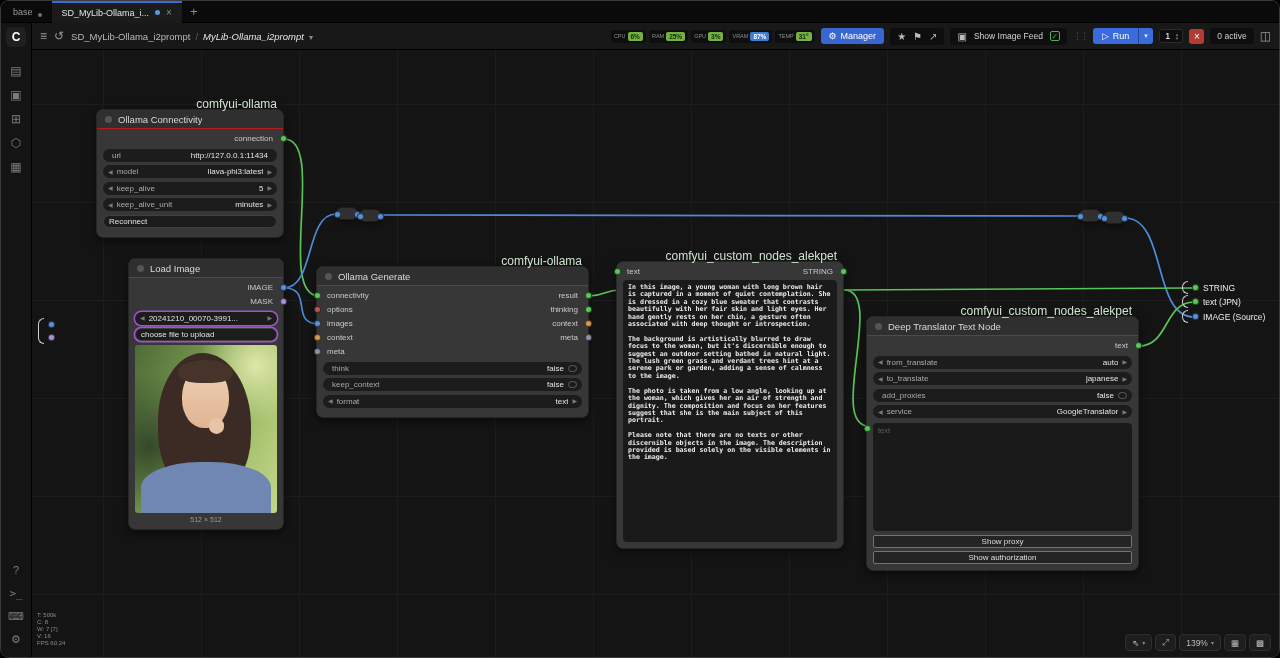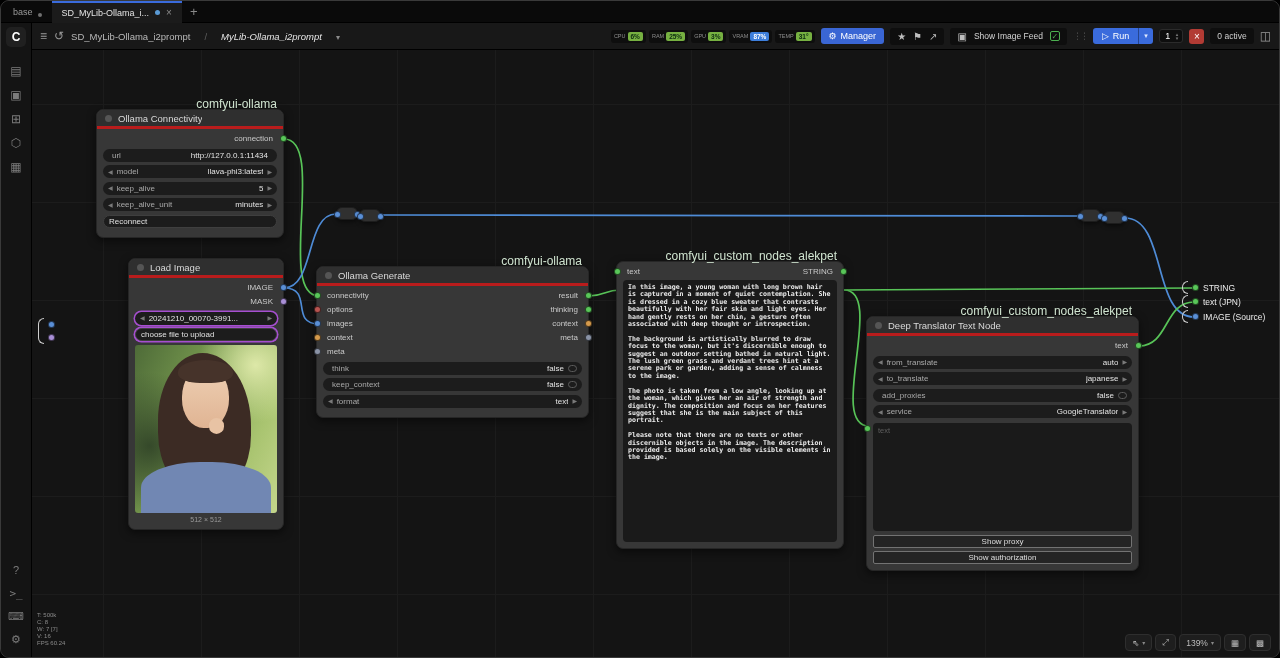--- a/index.html
+++ b/index.html
@@ -22,21 +22,21 @@
   .sb-icon { width:22px; height:22px; display:flex; align-items:center; justify-content:center; color:#7c7c7c; font-size:12px; margin:1px 0; border-radius:4px; }
   .sb-spacer { flex:1; }
   .sb-bottom .sb-icon { font-size:11px; }
   .term { font-family:"DejaVu Sans Mono",monospace; font-size:8px; }
 
   .main { flex:1; display:flex; flex-direction:column; min-width:0; }
 
   
   .menubar { height:27px; background:#181818; border-bottom:1px solid #000; display:flex; align-items:center; padding:0 8px; gap:7px; flex:0 0 auto; }
   .mb-icon { color:#9a9a9a; font-size:12px; }
-  .crumb { display:flex; align-items:flex-end; gap:14px; font-size:9.5px; }
+  .crumb { display:flex; align-items:flex-end; gap:5px; font-size:9.5px; }
   .crumb .root { color:#b9b9b9; } .crumb .sep { color:#5d5d5d; } .crumb .cur { color:#e6e6e6;font-style:italic; } .crumb .caret { color:#8a8a8a; font-size:8px; }
   .mb-right { margin-left:auto; display:flex; align-items:center; gap:6px; }
   .stats { display:flex; gap:3px; align-items:center; }
   .stat { display:flex; align-items:center; gap:2px; background:#0e0e0e; border-radius:3px; padding:2px 3px; }
   .stat-label { font-size:5.5px; color:#8d8d8d; }
   .stat-chip { font-size:6.5px; color:#0c2b10; background:#76b041; border-radius:2px; padding:1px 3px; font-weight:bold; }
   .stat-chip.bluechip { background:#3d7edb; color:#fff; }
   .btn-blue { background:#3a66d4; color:#fff; border:none; border-radius:3px; font-size:9px; padding:3px 8px; display:flex; align-items:center; gap:4px; cursor:pointer; font-family:inherit; }
   .pill { background:#0e0e0e; border-radius:3px; display:flex; align-items:center; gap:7px; padding:3px 7px; color:#bdbdbd; font-size:10px; }
   .pill .lbl { font-size:8.5px; color:#d5d5d5; }
@@ -53,21 +53,21 @@
 
   
   .canvas { position:relative; flex:1; min-height:0; background-color:#141414;
     background-image: linear-gradient(#1c1c1c 1px, transparent 1px), linear-gradient(90deg,#1c1c1c 1px, transparent 1px);
     background-size: 98px 98px; background-position:-27px -44px; overflow:hidden; }
   svg.links { position:absolute; left:0; top:0; pointer-events:none; }
 
   
   .node { position:absolute; background:#373737; border:1px solid #262626; border-radius:7px; box-shadow:0 3px 8px rgba(0,0,0,.55); }
   .badge { position:absolute; top:-13px; right:6px; font-size:12px; color:#cfe3cf;margin-left:37px; }
-  .ntitle { height:19px; display:flex; align-items:center; gap:6px; padding:0 8px; background:#2f2f2f; border-radius:7px 7px 0 0; border-bottom:3px solid #b91c1c; }
+  .ntitle { height:19px; display:flex; align-items:center; gap:6px; padding:0 8px; background:#2f2f2f; border-radius:7px 7px 0 0; border-bottom:1px solid #b91c1c; }
   .cdot { width:7px; height:7px; border-radius:50%; background:#555; flex:0 0 auto; }
   .ntext { font-size:9.5px; color:#d9d9d9; white-space:nowrap; overflow:hidden; }
   .nbody { padding:2px 6px 6px; position:relative; }
   .srow { position:relative; height:14px; display:flex; align-items:center; }
   .slabel { font-size:8px; color:#c9c9c9; }
   .in-label { margin-left:4px; }
   .out-label { margin-left:auto; margin-right:4px; }
   .dot { width:7px; height:7px; border-radius:50%; border:1px solid rgba(0,0,0,.6); display:inline-block; }
   .srow .dot.in { position:absolute; left:-9.5px; top:3.5px; }
   .srow .dot.out { position:absolute; right:-9.5px; top:3.5px; }

